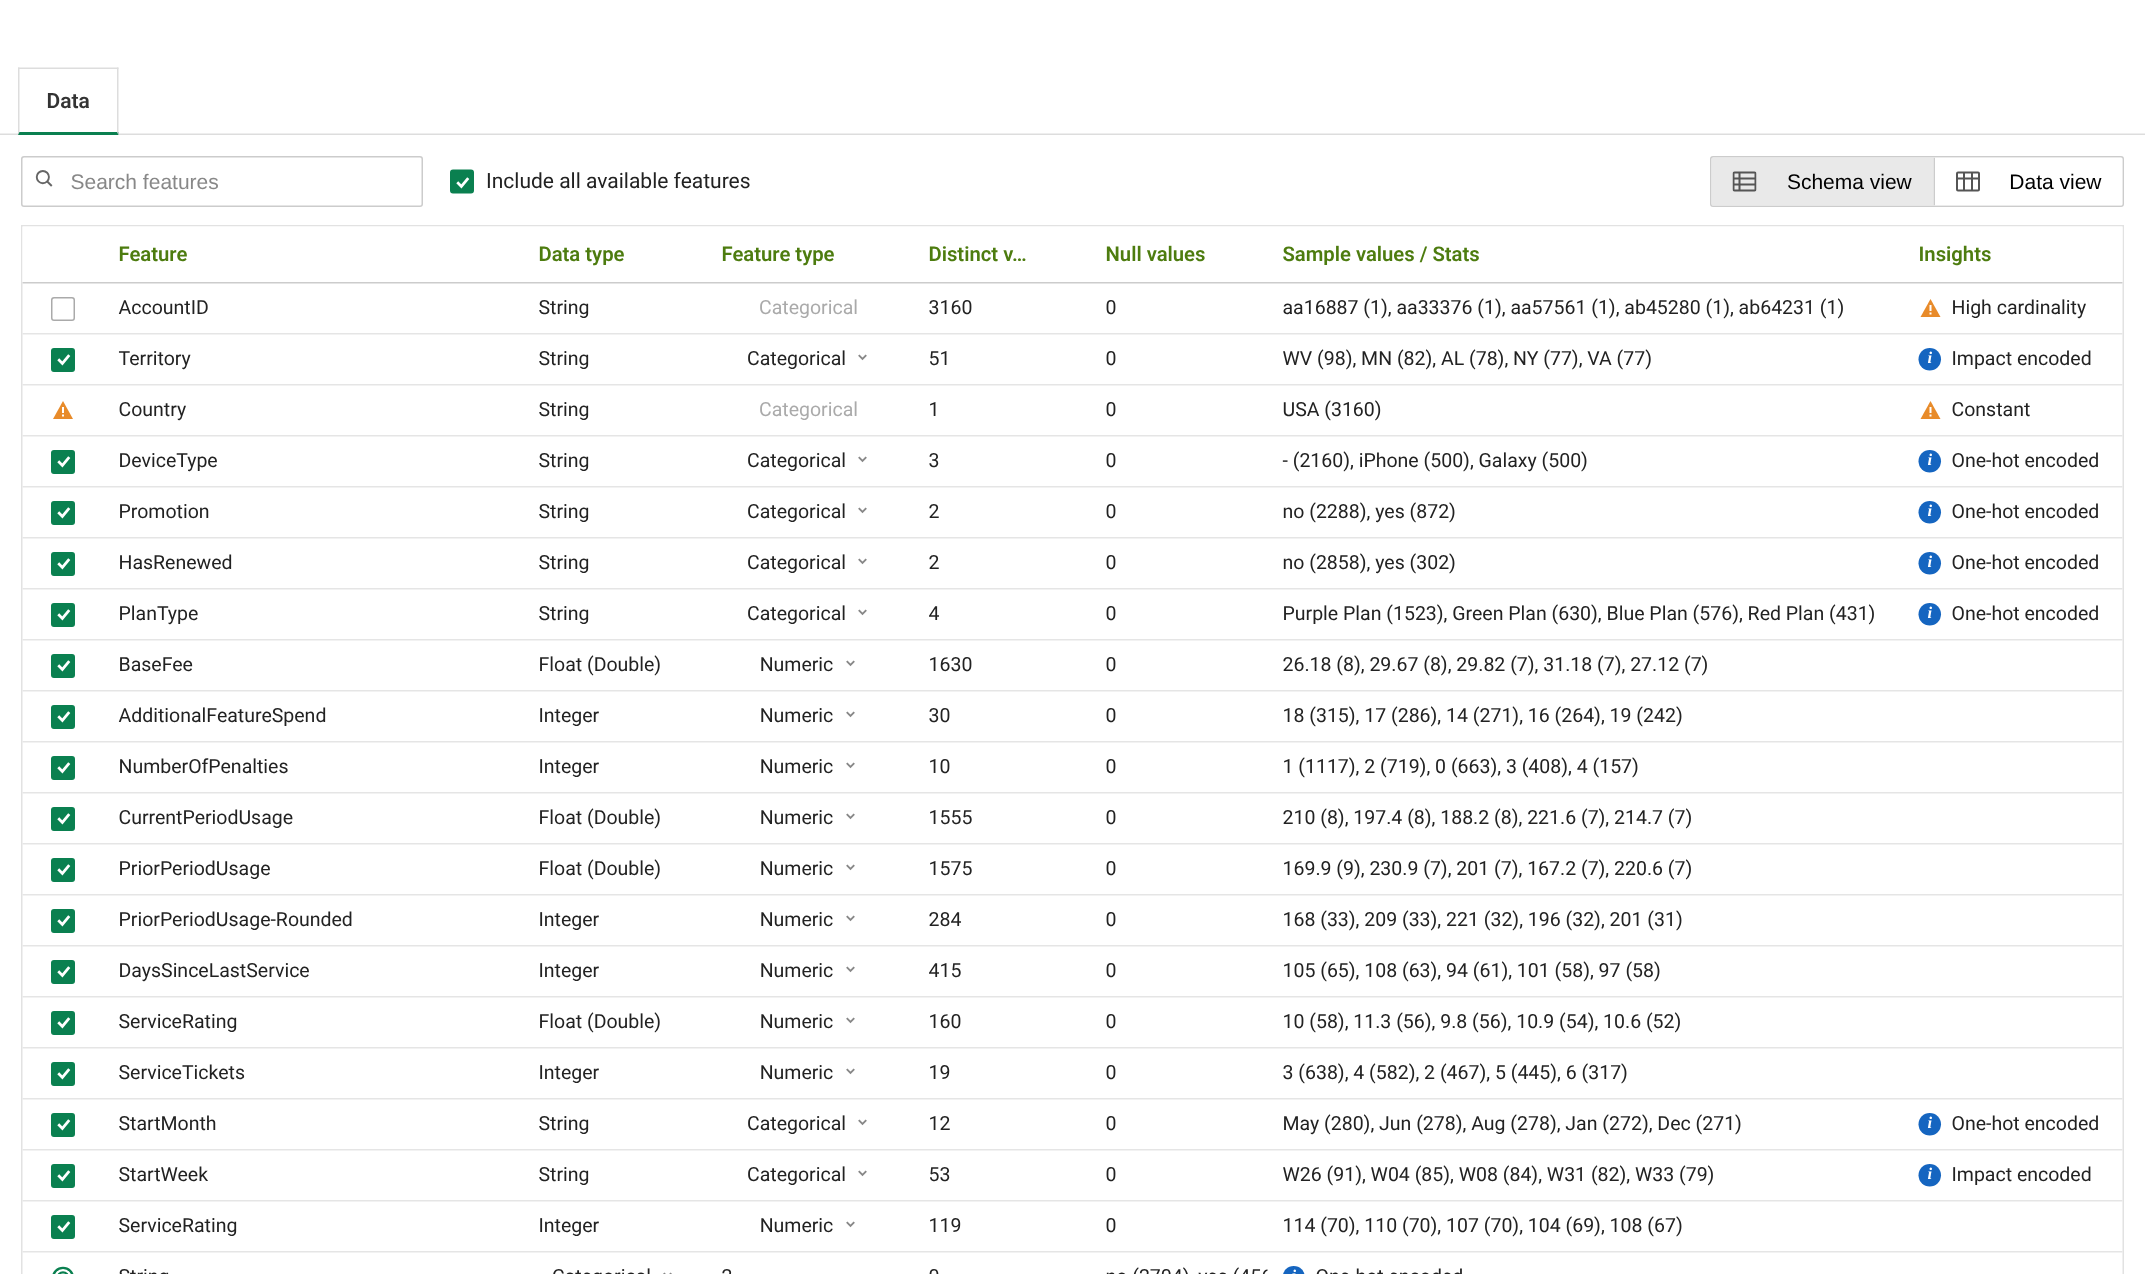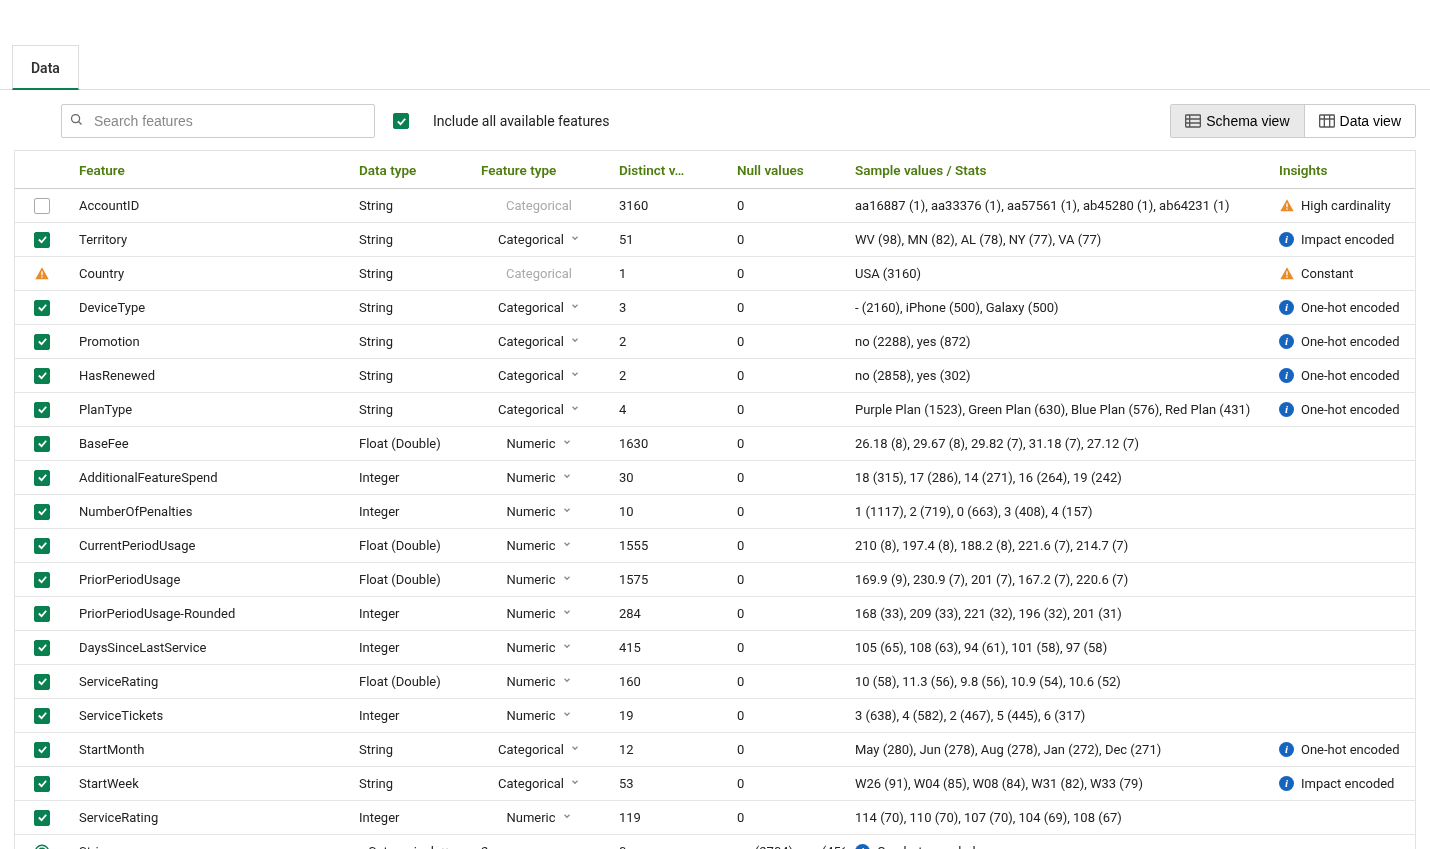--- a/index.html
+++ b/index.html
@@ -31,42 +31,41 @@
     font-weight: 600;
   }
   .toolbar {
     display: flex;
     align-items: center;
     padding: 14px 14px 12px 14px;
     gap: 18px;
   }
   .search-wrap {
     position: relative;
-    width: 314px;
-    margin-left: 47px;
+    width: 268px;
   }
   .search-wrap input {
     width: 100%;
     padding: 8px 10px 8px 32px;
     border: 1px solid #ccc;
     border-radius: 2px;
     font-size: 14px;
     color: #333;
   }
   .search-wrap input::placeholder { color: #888; }
   .search-wrap .icon {
     position: absolute;
     left: 8px; top: 50%; transform: translateY(-50%);
     pointer-events: none;
     color: #666;
   }
   .include-wrap {
     display: flex;
     align-items: center;
-    gap: 24px;
+    gap: 8px;
     text-align: center;
   }
   .chk {
     width: 16px; height: 16px;
     border: 1.5px solid #0a8050;
     background: #0a8050;
     border-radius: 2px;
     display: inline-flex;
     align-items: center; justify-content: center;
     cursor: pointer;
@@ -83,21 +82,21 @@
   .toolbar-spacer { flex: 1; }
   .view-toggle {
     display: flex;
     border: 1px solid #ccc;
     border-radius: 2px;
     overflow: hidden;
   }
   .view-btn {
     display: flex;
     align-items: center;
-    gap: 5px;
+    gap: 20px;
     padding: 8px 14px;
     font-size: 14px;
     cursor: pointer;
     background: #fff;
     border: none;
   }
   .view-btn.active {
     background: #e9e9e9;
   }
   .view-btn + .view-btn {

